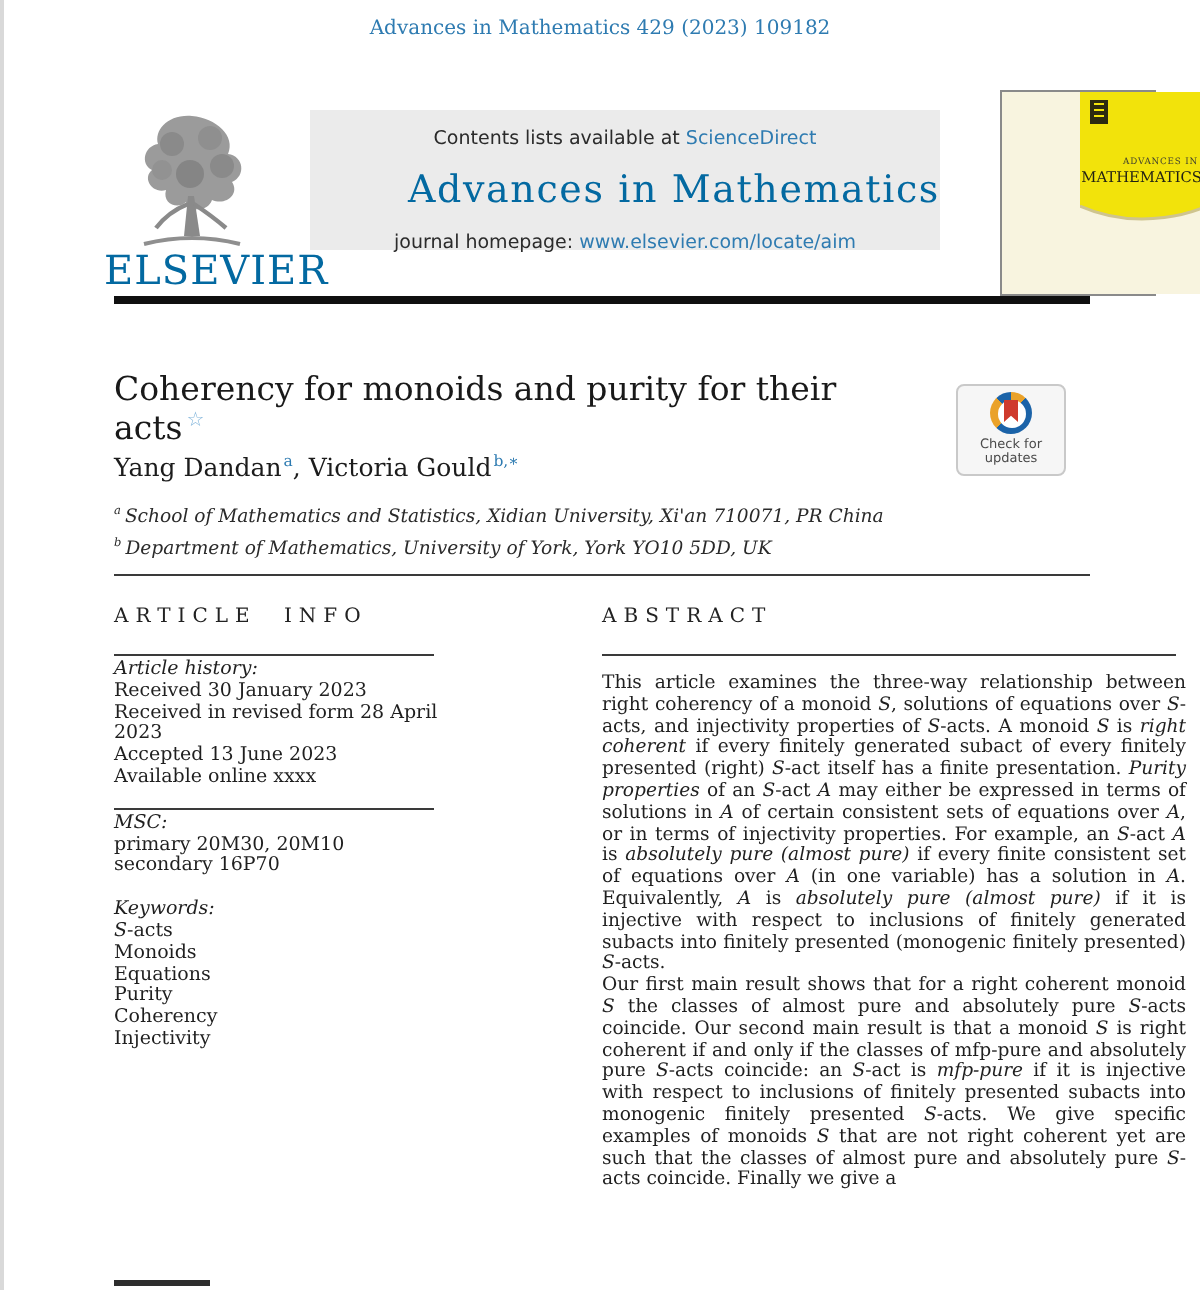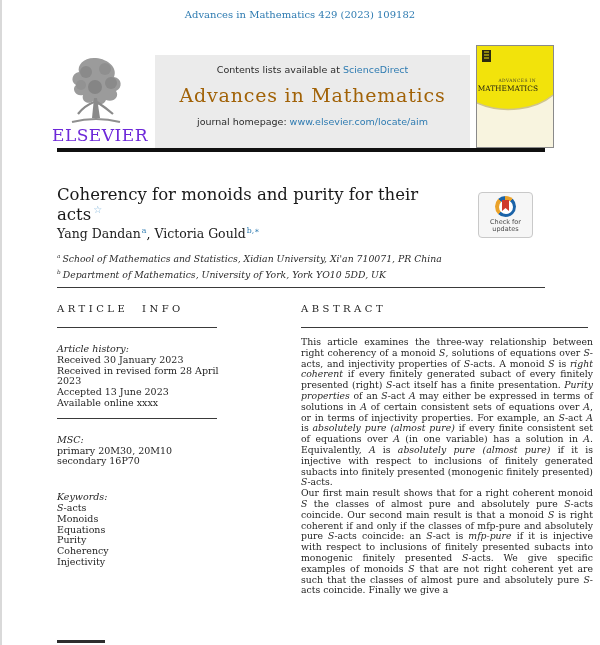--- a/index.html
+++ b/index.html
@@ -13,31 +13,31 @@
   sup { font-size:0.62em; vertical-align:super; }
 
   .page-edge { position:absolute; left:0; top:0; width:2px; height:645px; background:#d9d9d9; }
 
   .top-citation { position:absolute; top:9px; left:0; width:600px; text-align:center;
     font-size:10px; color:#2e7bb1; }
 
   
   .logo { position:absolute; left:52px; top:56px; width:88px; height:93px; text-align:center; }
   .logo-tree { display:block; margin:0 auto; }
-  .logo-text { font-size:17px; letter-spacing:0.5px; color:#6d28d9; line-height:15px; }
+  .logo-text { font-size:20px; letter-spacing:0.5px; color:#0369a1; line-height:15px; }
 
-  .header-box { position:absolute; left:155px; top:55px; width:315px; height:93px;
+  .header-box { position:absolute; left:155px; top:55px; width:315px; height:70px;
     background:#ebebeb; text-align:center; }
   .contents-line { margin-top:9px; font-size:9.5px; color:#2b2b2b; }
-  .journal-title { margin-top:9px; font-size:19px; letter-spacing:0.8px; color:#a16207; }
+  .journal-title { margin-top:9px; font-size:19px; letter-spacing:0.8px; color:#0369a1;text-align:right; }
   .homepage-line { margin-top:10px; font-size:9.5px; color:#2b2b2b; }
   .link { color:#2e7bb1; text-decoration:none; cursor:pointer; }
 
-  .cover { position:absolute; left:476px; top:45px; width:78px; height:103px;
-    border:1px solid #8a8a8a; background:#f8f4df; }
+  .cover { position:absolute; left:500px; top:45px; width:78px; height:103px;
+    border:1px solid #8a8a8a; background:#f8f4df;padding-left:39px; }
 
   .thick-rule { position:absolute; left:57px; top:148px; width:488px; height:4px; background:#101010; }
 
   
   .title { position:absolute; left:57px; top:185px; width:410px; font-size:16.5px; color:#191919; }
   .title-star { font-size:10px; color:#85b7dc; vertical-align:super; margin-left:2px; }
 
   .badge { position:absolute; left:478px; top:192px; width:55px; height:46px;
     background:#f6f6f6; border:1px solid #c9c9c9; border-radius:4px; text-align:center; cursor:pointer; }
   .badge-circle { position:relative; width:21px; height:21px; margin:3px auto 0; border-radius:50%;
@@ -59,21 +59,21 @@
   #rule-mid { left:57px; top:287px; width:488px; }
 
   
   .col-left  { position:absolute; left:57px; top:303px; width:184px; }
   .col-right { position:absolute; left:253px; top:303px; width:292px;margin-left:48px; }
   .sec-head { font-size:10px; letter-spacing:3.5px; word-spacing:7px; color:#222222; }
   .head-rule { height:1px; background:#3a3a3a; margin-top:13px; }
   .col-left  .head-rule { width:160px; }
   .col-right .head-rule { width:287px; }
 
-  .info-block { margin-top:16px; font-size:9.5px; line-height:10.8px; }
+  .info-block { margin-top:2px; font-size:9.5px; line-height:10.8px; }
   .info-label { font-style:italic; }
   .mid-rule { width:160px; height:1px; background:#3a3a3a; margin-top:9px; }
   .gap { height:9px; }
 
   .abstract-text { margin-top:9px; font-size:9.3px; line-height:10.8px; text-align:justify;
     color:#1f1f1f; }
   .abstract-text p { margin:0; }
 
   .footnote-rule { position:absolute; left:57px; top:640px; width:48px; height:3px; background:#2e2e2e; }
 </style>

